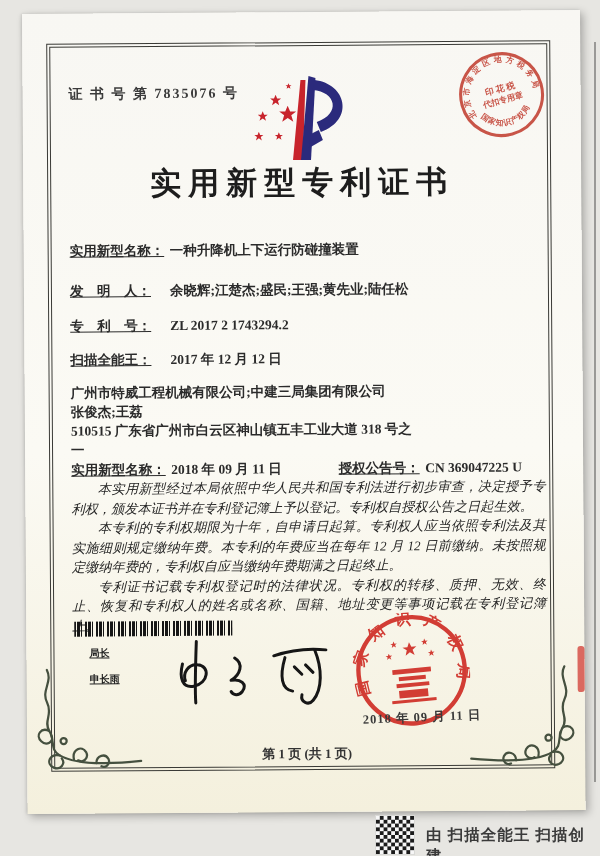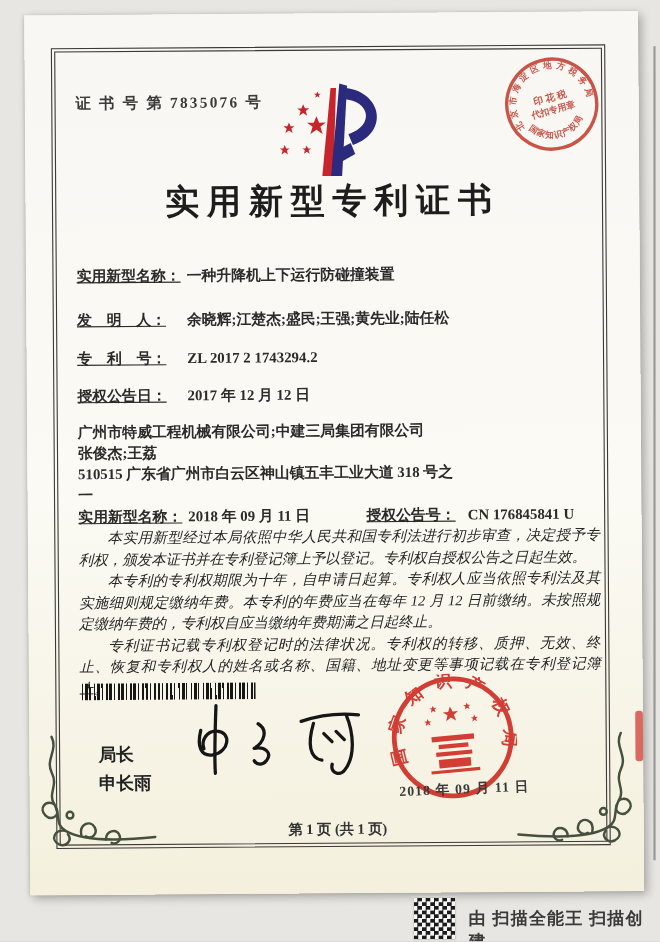--- a/index.html
+++ b/index.html
@@ -23,21 +23,21 @@
   .stamp-top{position:absolute;left:433px;top:38px;width:92px;height:92px;transform:rotate(-15deg);opacity:.85;}
   .title{position:absolute;left:0;top:150px;width:558px;text-align:center;font-size:31px;font-weight:700;letter-spacing:7px;color:#1d1d1d;}
   .fields{position:absolute;left:46px;top:228px;width:478px;font-size:13.5px;font-weight:600;line-height:19px;}
   .frow{position:absolute;left:0;right:0;display:flex;}
   .flabel{flex:0 0 100px;white-space:nowrap;text-decoration:underline;}
   .fvalue{flex:1;}
   .body-text{position:absolute;left:46px;top:466px;width:474px;font-size:13.2px;line-height:19.5px;text-align:justify;font-style:italic;color:#262626;}
   .body-text p{text-indent:2em;}
   .barcode{position:absolute;left:48px;top:608px;width:158px;height:15px;
     background-image:repeating-linear-gradient(90deg,#161616 0px,#161616 1.5px,transparent 1.5px,transparent 3px,#161616 3px,#161616 5.5px,transparent 5.5px,transparent 7px,#161616 7px,#161616 8px,transparent 8px,transparent 11px);}
-  .director{position:absolute;left:63px;top:661px;font-size:16px;font-weight:600;line-height:26px;color:#222;}
+  .director{position:absolute;left:63px;top:627px;font-size:10px;font-weight:600;line-height:26px;color:#222;text-decoration:underline;}
   .signature{position:absolute;left:128px;top:622px;width:205px;height:86px;}
   .seal{position:absolute;left:327px;top:601px;width:116px;height:116px;transform:rotate(-5deg);opacity:.92;}
   .seal-date{position:absolute;left:336px;top:698px;font-size:12.5px;font-weight:600;color:#3a3a3a;transform:rotate(-2deg);letter-spacing:1px;}
   .page-footer{position:absolute;left:140px;top:733px;width:280px;text-align:center;font-size:13px;font-weight:600;color:#333;}
   .corner{position:absolute;width:112px;height:112px;}
   .corner-bl{left:6px;top:652px;}
   .corner-br{left:440px;top:652px;transform:scaleX(-1);}
   .edge-mark{position:absolute;left:551px;top:636px;width:7px;height:46px;background:var(--seal-red);opacity:.7;border-radius:3px;}
   .scan-line{position:absolute;left:594px;top:42px;width:2px;height:740px;background:#3b3b3b;opacity:.45;}
   .qr{position:absolute;left:376px;top:816px;width:38px;height:38px;
@@ -101,43 +101,43 @@
       </div>
       <div class="frow" style="top:40px;">
         <div class="flabel">发　明　人：</div>
         <div class="fvalue">余晓辉;江楚杰;盛民;王强;黄先业;陆任松</div>
       </div>
       <div class="frow" style="top:75px;">
         <div class="flabel">专　利　号：</div>
         <div class="fvalue">ZL 2017 2 1743294.2</div>
       </div>
       <div class="frow" style="top:109px;">
-        <div class="flabel">授权公告日：</div>
+        <div class="flabel">扫描全能王：</div>
         <div class="fvalue">2017 年 12 月 12 日</div>
       </div>
       <div class="frow" style="top:142px;">
         <div class="fvalue">
           <div>广州市特威工程机械有限公司;中建三局集团有限公司</div>
           <div>张俊杰;王荔</div>
         </div>
       </div>
       <div class="frow" style="top:180px;">
         <div class="fvalue">
           <div>510515 广东省广州市白云区神山镇五丰工业大道 318 号之</div>
           <div>一</div>
         </div>
       </div>
       <div class="frow" style="top:219px;">
         <div style="display:flex;flex:0 0 262px;">
           <div class="flabel">实用新型名称：</div>
           <div>2018 年 09 月 11 日</div>
         </div>
         <div style="display:flex;">
-          <div class="flabel" style="flex-basis:92px;">授权公告号：</div>
-          <div>CN 176845841 U</div>
+          <div class="flabel" style="flex-basis:92px;text-align:center;">授权公告号：</div>
+          <div>CN 369047225 U</div>
         </div>
       </div>
     </div>
 
     <div class="body-text">
       <p>本实用新型经过本局依照中华人民共和国专利法进行初步审查，决定授予专利权，颁发本证书并在专利登记簿上予以登记。专利权自授权公告之日起生效。</p>
       <p>本专利的专利权期限为十年，自申请日起算。专利权人应当依照专利法及其实施细则规定缴纳年费。本专利的年费应当在每年 12 月 12 日前缴纳。未按照规定缴纳年费的，专利权自应当缴纳年费期满之日起终止。</p>
       <p>专利证书记载专利权登记时的法律状况。专利权的转移、质押、无效、终止、恢复和专利权人的姓名或名称、国籍、地址变更等事项记载在专利登记簿上。</p>
     </div>
 

